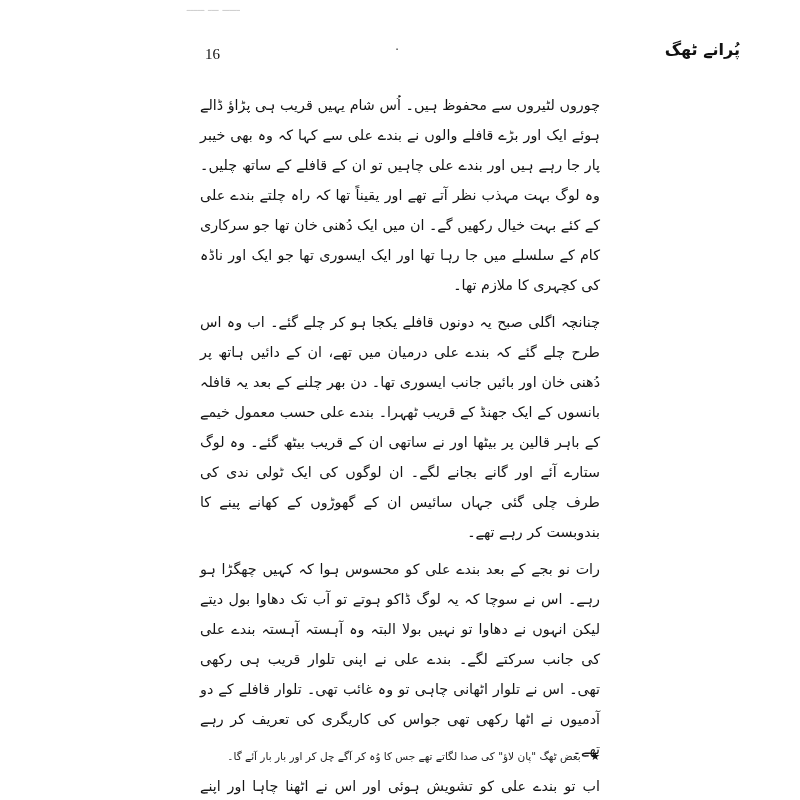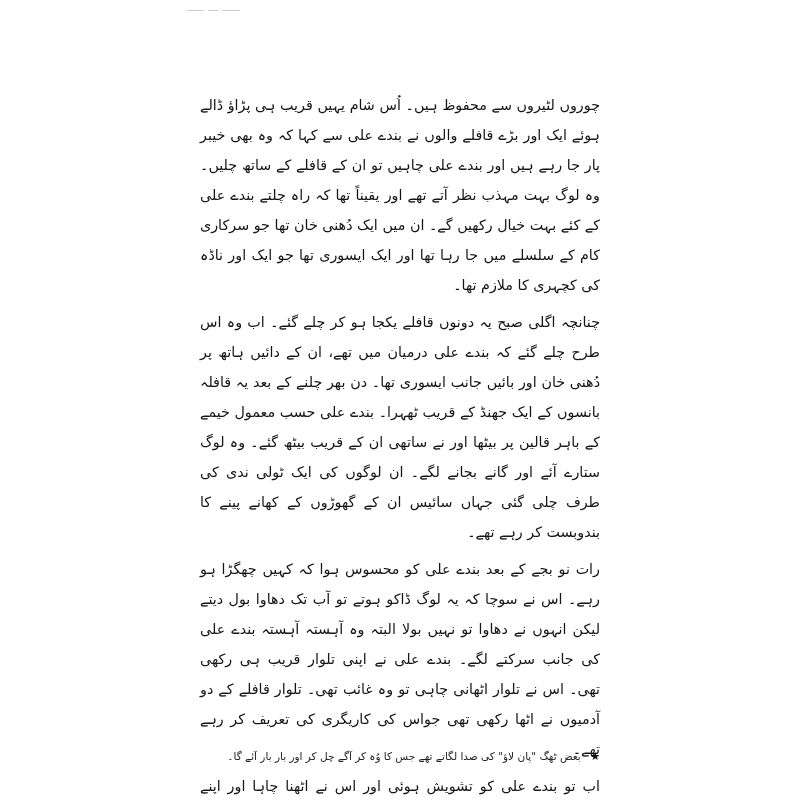--- a/index.html
+++ b/index.html
@@ -113,20 +113,25 @@
     display: inline;
   }
 </style>
 </head>
 <body>
 
 <div class="page">
 
   <div class="scan-artifact">ـــــ ـــ ـــــ</div>
 
+  <div class="header">
+    <div class="page-number">16</div>
+    <div class="header-dot">·</div>
+    <div class="book-title">پُرانے ٹھگ</div>
+  </div>
 
   <div class="body-text">
     <p class="para">چوروں لٹیروں سے محفوظ ہیں۔ اُس شام یہیں قریب ہی پڑاؤ ڈالے ہوئے ایک اور بڑے قافلے والوں نے بندے علی سے کہا کہ وہ بھی خیبر پار جا رہے ہیں اور بندے علی چاہیں تو ان کے قافلے کے ساتھ چلیں۔ وہ لوگ بہت مہذب نظر آتے تھے اور یقیناً تھا کہ راہ چلتے بندے علی کے کئے بہت خیال رکھیں گے۔ ان میں ایک دُھنی خان تھا جو سرکاری کام کے سلسلے میں جا رہا تھا اور ایک ایسوری تھا جو ایک اور ناڈہ کی کچہری کا ملازم تھا۔</p>
     <p class="para indented">چنانچہ اگلی صبح یہ دونوں قافلے یکجا ہو کر چلے گئے۔ اب وہ اس طرح چلے گئے کہ بندے علی درمیان میں تھے، ان کے دائیں ہاتھ پر دُھنی خان اور بائیں جانب ایسوری تھا۔ دن بھر چلنے کے بعد یہ قافلہ بانسوں کے ایک جھنڈ کے قریب ٹھہرا۔ بندے علی حسب معمول خیمے کے باہر قالین پر بیٹھا اور نے ساتھی ان کے قریب بیٹھ گئے۔ وہ لوگ ستارے آئے اور گانے بجانے لگے۔ ان لوگوں کی ایک ٹولی ندی کی طرف چلی گئی جہاں سائیس ان کے گھوڑوں کے کھانے پینے کا بندوبست کر رہے تھے۔</p>
     <p class="para indented">رات نو بجے کے بعد بندے علی کو محسوس ہوا کہ کہیں چھگڑا ہو رہے۔ اس نے سوچا کہ یہ لوگ ڈاکو ہوتے تو آب تک دھاوا بول دیتے لیکن انہوں نے دھاوا تو نہیں بولا البتہ وہ آہستہ آہستہ بندے علی کی جانب سرکتے لگے۔ بندے علی نے اپنی تلوار قریب ہی رکھی تھی۔ اس نے تلوار اٹھانی چاہی تو وہ غائب تھی۔ تلوار قافلے کے دو آدمیوں نے اٹھا رکھی تھی جواس کی کاریگری کی تعریف کر رہے تھے۔</p>
     <p class="para indented">اب تو بندے علی کو تشویش ہوئی اور اس نے اٹھنا چاہا اور اپنے ملازموں کو پکارا۔ عین اُسی وقت اس کی پشت پر کسی نے آواز دی: تمباکو لاؤ۔★ اس کے ساتھ ہی بانسوں کے جنگل میں چلچل چلی گئی۔ بندے علی نے محسوس کیا کہ اس کی پیچھے بیٹھے ہوئے شخص نے جھکڑ لیا۔ اس کی گردن کے گرد ملائم سا پلٹا ہوا کپڑا ڈالا۔ ایک دوسرے شخص نے اس کے ہاتھوں میں جکڑ لیا، تیسرے شخص نے اپنی ٹانگوں میں اپنی ٹانگیں اڑا کر گرا دیا۔ بندے علی کی گردن کے گرد پڑا ہوا پھندا اس زور سے تنگ کر کیا آخری جھٹکے کے ساتھ اس کا نرخرہ ٹوٹ گیا، اس کے بدن کو ایک بار جنبش ہوئی اور وہ دوسرے ہیں مر گیا۔</p>
   </div>
 
   <div class="footnote-rule"></div>
 

